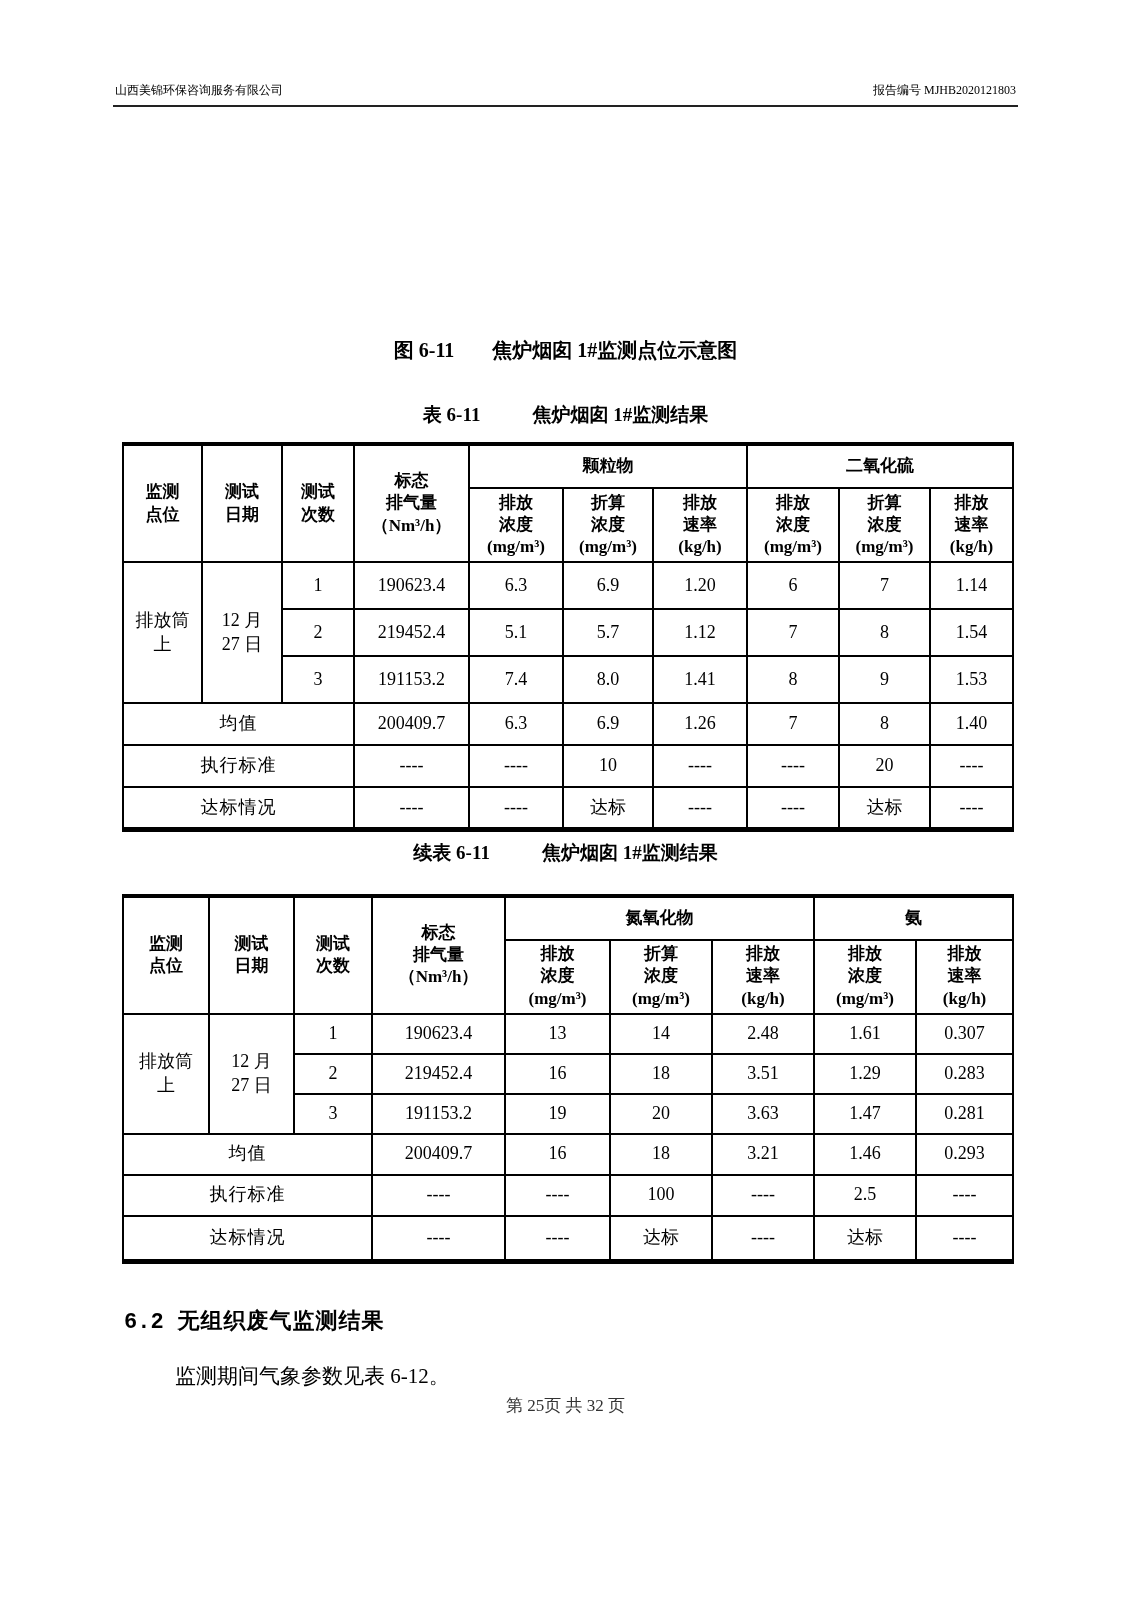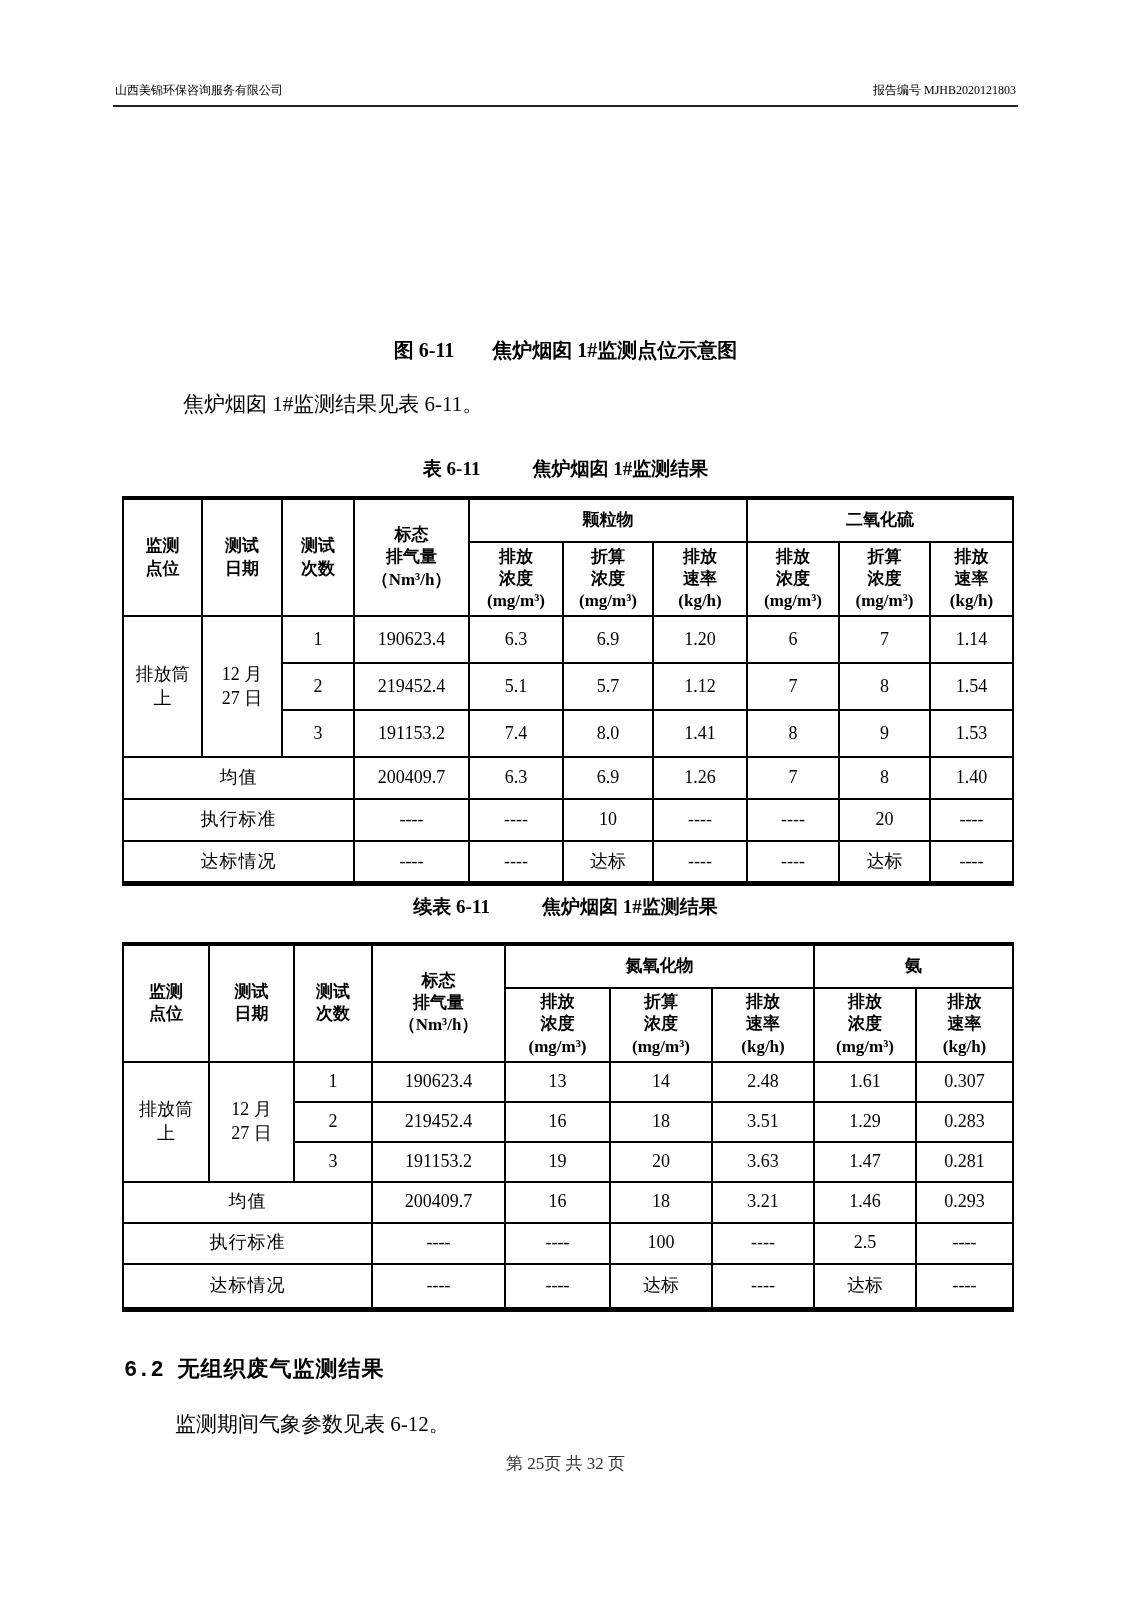--- a/index.html
+++ b/index.html
@@ -38,21 +38,21 @@
   }
 
   .tbl-caption {
     margin-top: 38px;
     margin-bottom: 14px;
     text-align: center;
     font-size: 19px;
     font-weight: bold;
   }
   .tbl-caption .cap-label { margin-right: 52px; }
-  .tbl-caption.cont { margin-top: 8px; margin-bottom: 22px; }
+  .tbl-caption.cont { margin-top: 8px; margin-bottom: 28px; }
 
   table.mon {
     border-collapse: collapse;
     table-layout: fixed;
     width: 890px;
     margin-left: 9px;
     text-align: center;
     border-top: 4px solid #000;
     border-bottom: 5px solid #000;
   }
@@ -89,40 +89,39 @@
   }
   .body-para {
     margin-top: 26px;
     font-size: 21px;
     text-indent: 62px;
   }
 
   .page-footer {
     position: absolute;
     left: 0; right: 0;
-    top: 1452px;
+    top: 1394px;
     text-align: center;
     font-size: 17px;
     color: #333;
   }
 </style>
 </head>
 <body>
 
 <div class="content">
   <div class="doc-header">
     <span>山西美锦环保咨询服务有限公司</span>
     <span>报告编号 MJHB2020121803</span>
   </div>
 
   <div class="fig-caption">
     <span class="cap-label">图 6-11</span><span>焦炉烟囱 1#监测点位示意图</span>
   </div>
 
-  <p class="intro-para">焦炉烟囱 1#监测结果见表 6-11。</p>
 
   <div class="tbl-caption">
     <span class="cap-label">表 6-11</span><span>焦炉烟囱 1#监测结果</span>
   </div>
 
   <table class="mon" id="table1">
     <colgroup>
       <col style="width:79px">
         <col style="width:80px">
         <col style="width:72px">

